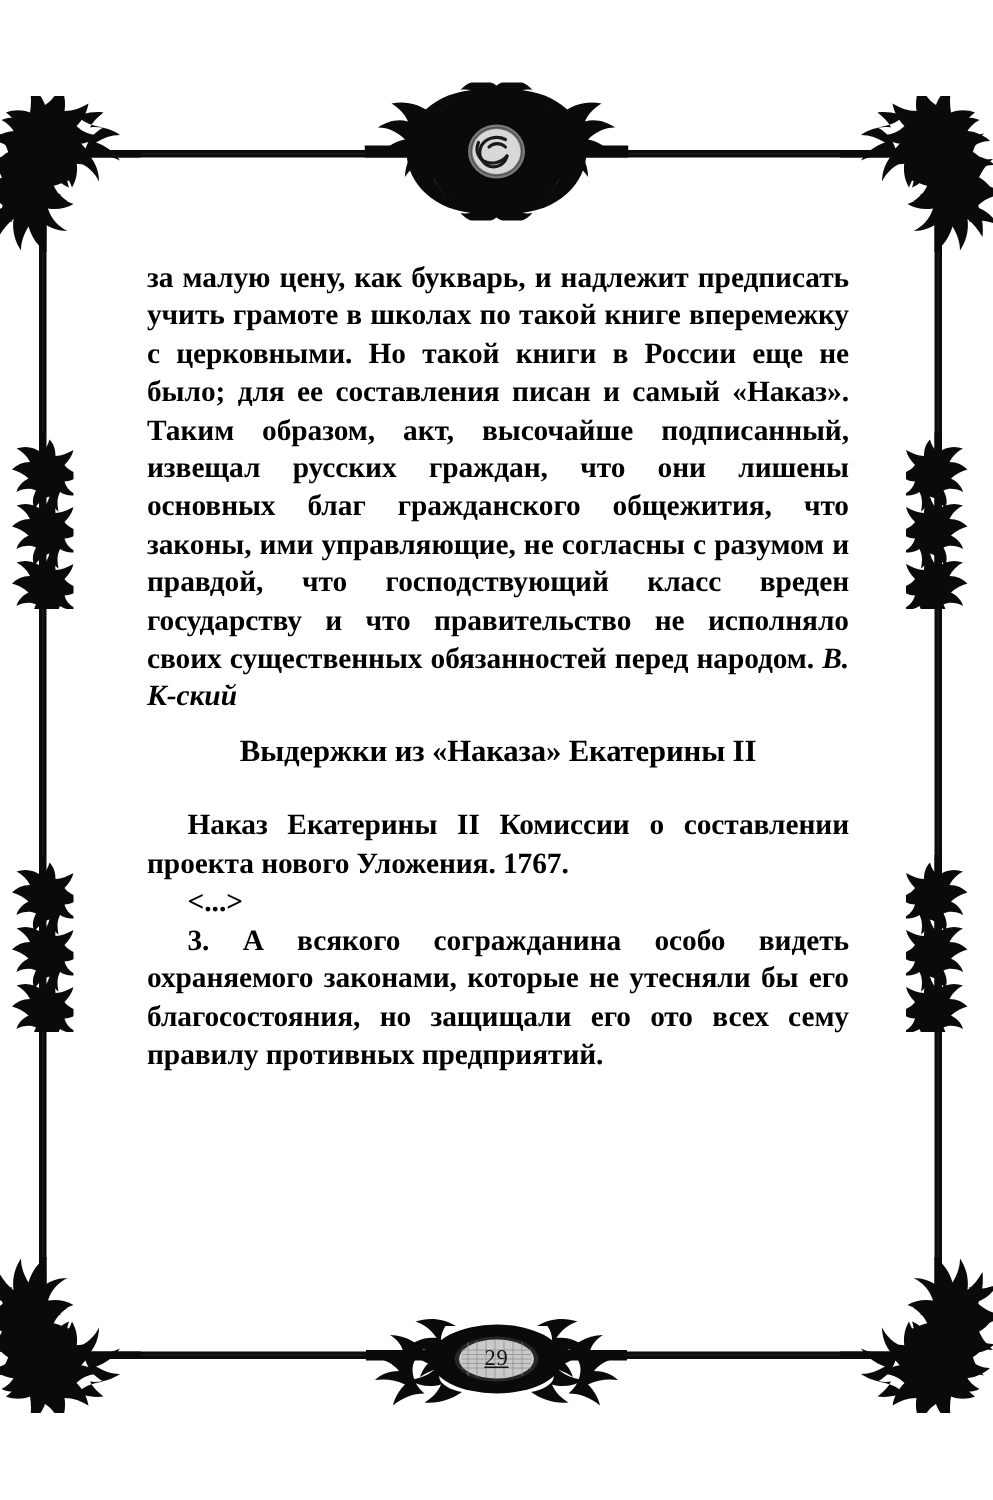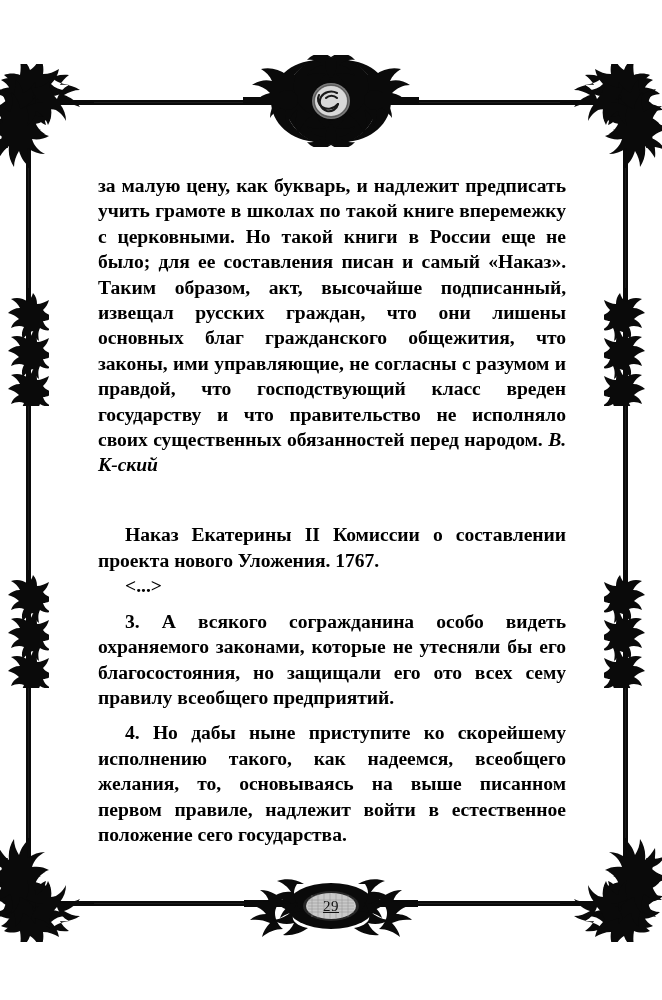--- a/index.html
+++ b/index.html
@@ -114,21 +114,21 @@
   p.body {
     margin: 0;
     font-size: 19.6px;
     line-height: 25.4px;
     text-align: justify;
     text-justify: inter-word;
     hyphens: manual;
     font-weight: 600;
     letter-spacing: -0.05px;
   }
-  p.indent { text-indent: 27px; margin-top: 10px; }
+  p.indent { text-indent: 27px; }
   .sig {
     font-style: italic;
     font-weight: 600;
   }
   h2.section-heading {
     margin: 0;
     font-size: 20.5px;
     line-height: 26px;
     font-weight: 700;
     text-align: center;
@@ -264,30 +264,30 @@
     </g>
   </svg>
 </div>
 
 <div id="text-column">
 
   <p class="body">за малую цену, как букварь, и надлежит пред­писать учить грамоте в школах по такой книге вперемежку с церковными. Но такой книги в России еще не было; для ее составления писан и самый «Наказ». Таким образом, акт, высочай­ше подписанный, извещал русских граждан, что они лишены основных благ гражданско­го общежития, что законы, ими управляющие, не согласны с разумом и правдой, что господ­ствующий класс вреден государству и что пра­вительство не исполняло своих существенных обязанностей перед народом.<span class="sig"> В. К-ский</span></p>
   <p class="body" style="margin-top:-25.4px; text-align:left; visibility:hidden; height:0;"></p>
 
   <div class="gap-before-heading"></div>
+  <h2 class="section-heading">Выдержки из «Наказа» Екатерины II</h2>
   <div class="gap-after-heading"></div>
 
   <p class="body indent">Наказ Екатерины II Комиссии о составле­нии проекта нового Уложения. 1767.</p>
 
 
   <p class="ellipsis-line">&lt;...&gt;</p>
 
-  <p class="body indent"><span>3.</span> <span>А всякого согражданина особо видеть охраняемого законами, которые не утесняли бы его благосостояния, но защищали его ото всех сему правилу всеобщего предприятий.</span></p>
-
-  <p class="body indent"><span>4.</span> <span>Но дабы ныне приступите ко скорейшему исполнению такого, как надеемся, всеобщего желания, то, основываясь на выше писанном первом правиле, надлежит войти в естественное положение сего государства.</span></p>
+  <p class="body indent"><span>3.</span> <span>А всякого согражданина особо видеть охраняемого законами, которые не утесняли бы его благосостояния, но защищали его ото всех сему правилу противных предприятий.</span></p>
+
 
 </div>
 
 <div id="page-number-ornament">
   <svg viewBox="0 0 174 64" xmlns="http://www.w3.org/2000/svg">
     <g fill="#0a0a0a">
       <path d="M0 26h46v7H0z"></path>
       <path d="M128 26h46v7h-46z"></path>
       <ellipse cx="87" cy="32" rx="44" ry="23"></ellipse>
       <path d="M43 32c-6-10-16-16-27-16 5 3 8 7 9 12-7-2-14-1-20 3 7 1 13 4 17 9-6 0-12 2-16 6 7-1 14 0 20 3-4 4-7 9-8 14 6-5 13-8 21-8-5-4-8-10-8-16 0-3 1-5 2-7z"></path>

